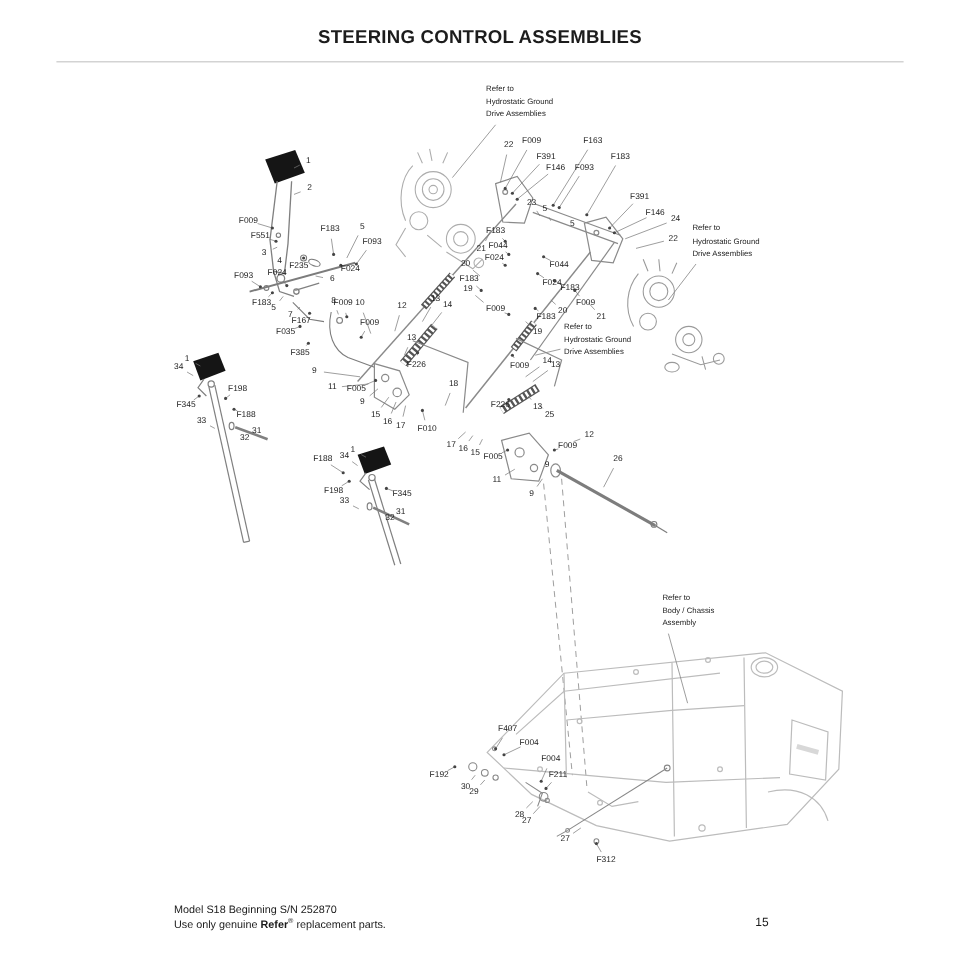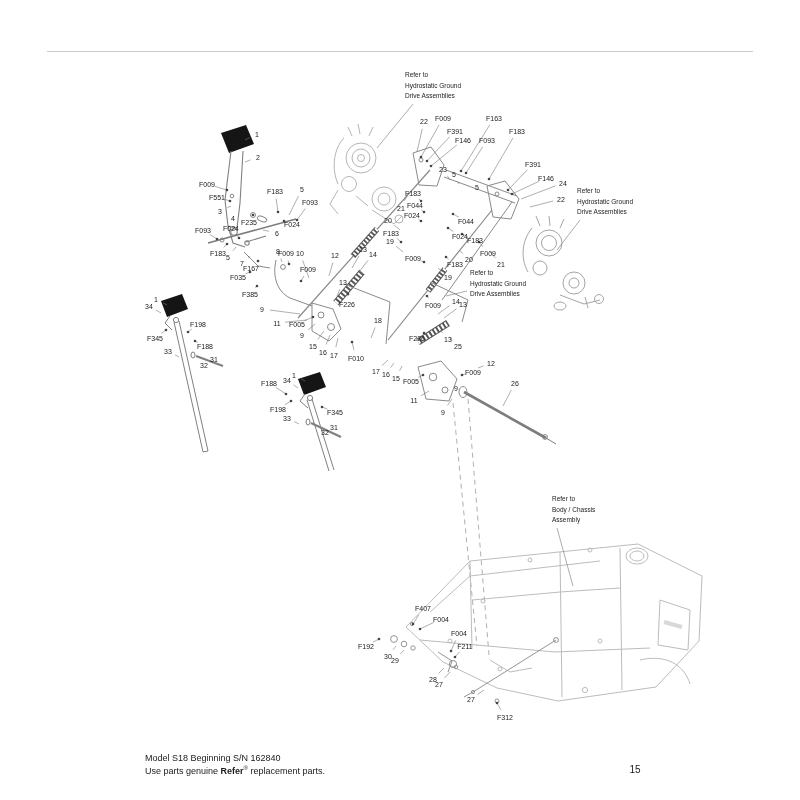--- a/index.html
+++ b/index.html
@@ -19,20 +19,21 @@
   #footer-line2 .brand{font-weight:bold;}
   #footer-line2 .reg{font-size:6px;vertical-align:super;}
   #page-number{position:absolute;left:615px;top:764px;width:40px;text-align:center;
                font-size:10px;color:#1a1a1a;}
 </style>
 </head>
 <body>
 
 <div id="page">
 
+  <div id="title">STEERING CONTROL ASSEMBLIES</div>
   <div id="title-rule"></div>
 
   <svg id="art" width="800" height="800" viewBox="0 0 800 800">
 
     <g stroke="#808080" fill="none" stroke-width="1.1">
       <polygon points="221,133 246,125 254,144 229,153" fill="#151515" stroke="none"></polygon>
       <path d="M231,151 L225,200 L228,226 L237,228 L240,203 L243,151"></path>
       <path d="M228,226 L233,243 L245,247"></path>
       <circle cx="234" cy="232" r="3.2"></circle>
       <circle cx="247" cy="243" r="2.2"></circle>
@@ -457,17 +458,17 @@
 Hydrostatic Ground
 Drive Assemblies</div>
       <div class="note" style="left: 470px; top: 268px;">Refer to
 Hydrostatic Ground
 Drive Assemblies</div>
       <div class="note" style="left: 552px; top: 494px;">Refer to
 Body / Chassis
 Assembly</div>
     </div>
 
-  <div id="footer-line1">Model S18 Beginning S/N 162840</div>
-  <div id="footer-line2"><span>Use parts genuine </span><span class="brand">Refer</span><span class="reg">®</span><span> replacement parts.</span></div>
+  <div id="footer-line1">Model S18 Beginning S/N 252870</div>
+  <div id="footer-line2"><span>Use only genuine </span><span class="brand">Refer</span><span class="reg">®</span><span> replacement parts.</span></div>
   <div id="page-number">15</div>
 
 </div>
 
 </body></html>

